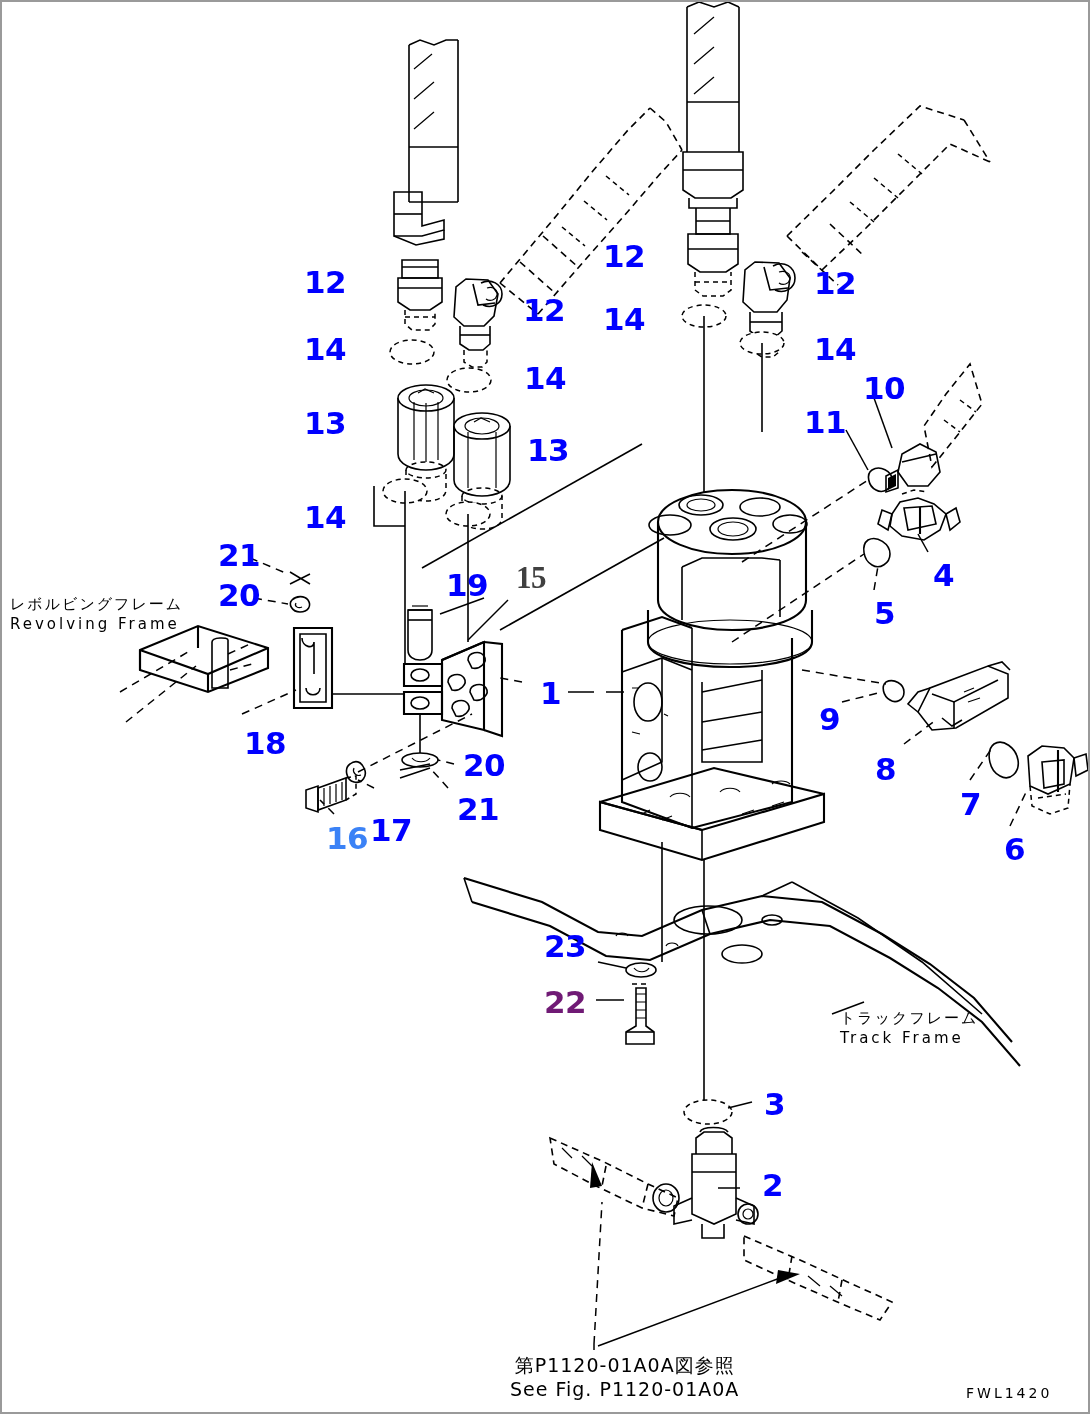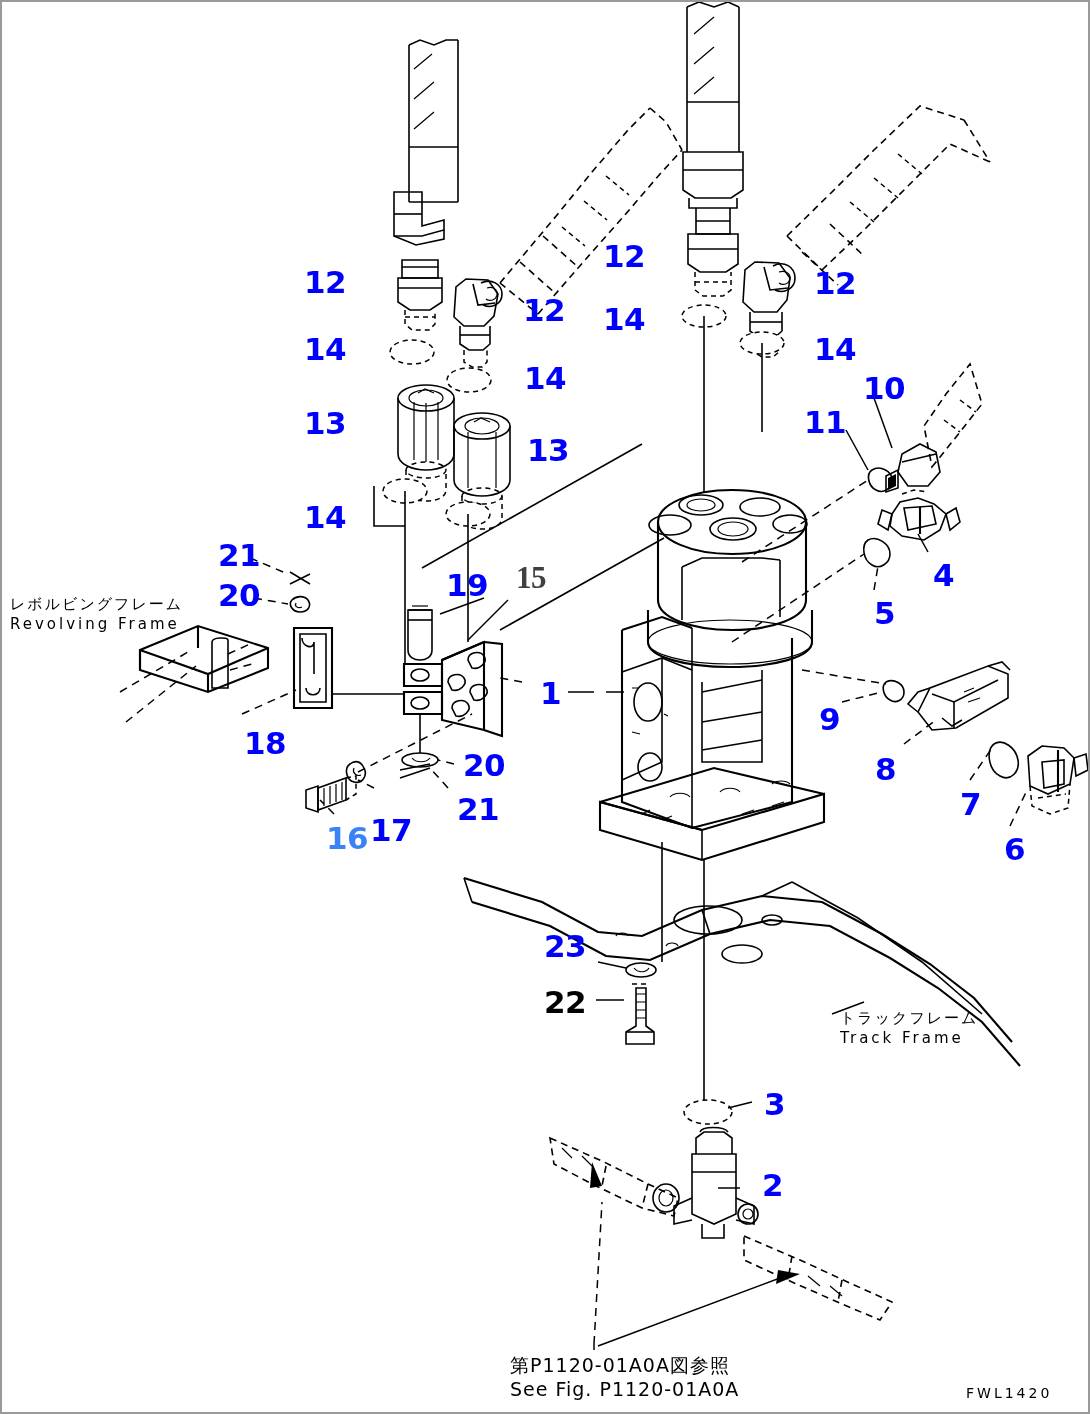--- a/index.html
+++ b/index.html
@@ -36,21 +36,21 @@
   }
   .jlabel .en{letter-spacing:3px;font-size:15px;display:block;}
   .caption{
     position:absolute;
     color:#000;
     font-family:"DejaVu Sans",sans-serif;
     font-size:19px;
     line-height:1.25;
     letter-spacing:1px;
     white-space:nowrap;
-    text-align:left;
+    text-align:center;
   }
   .caption .en{display:block;letter-spacing:1px;}
   .figcode{
     position:absolute;
     color:#000;
     font-family:"DejaVu Sans",sans-serif;
     font-size:14px;
     letter-spacing:3px;
     white-space:nowrap;
   }
@@ -508,18 +508,18 @@
       <div class="callout" style="left: 817px; top: 702px; color: rgb(0, 0, 255);">9</div>
       <div class="callout" style="left: 873px; top: 752px; color: rgb(0, 0, 255);">8</div>
       <div class="callout" style="left: 958px; top: 787px; color: rgb(0, 0, 255);">7</div>
       <div class="callout" style="left: 1002px; top: 832px; color: rgb(0, 0, 255);">6</div>
       <div class="callout" style="left: 222px; top: 726px; color: rgb(0, 0, 255); margin-left: 20px;">18</div>
       <div class="callout" style="left: 461px; top: 748px; color: rgb(0, 0, 255);">20</div>
       <div class="callout" style="left: 324px; top: 821px; color: #3b82f6;">16</div>
       <div class="callout" style="left: 368px; top: 813px; color: rgb(0, 0, 255);">17</div>
       <div class="callout" style="left: 455px; top: 792px; color: rgb(0, 0, 255);">21</div>
       <div class="callout" style="left: 542px; top: 929px; color: rgb(0, 0, 255);">23</div>
-      <div class="callout" style="left: 542px; top: 985px; color: #000000;">22</div>
+      <div class="callout" style="left: 542px; top: 985px; color: #701a75;">22</div>
       <div class="callout" style="left: 762px; top: 1087px; color: rgb(0, 0, 255);">3</div>
       <div class="callout" style="left: 760px; top: 1168px; color: rgb(0, 0, 255);">2</div>
     </div>
 
 </div>
 
 </body></html>

